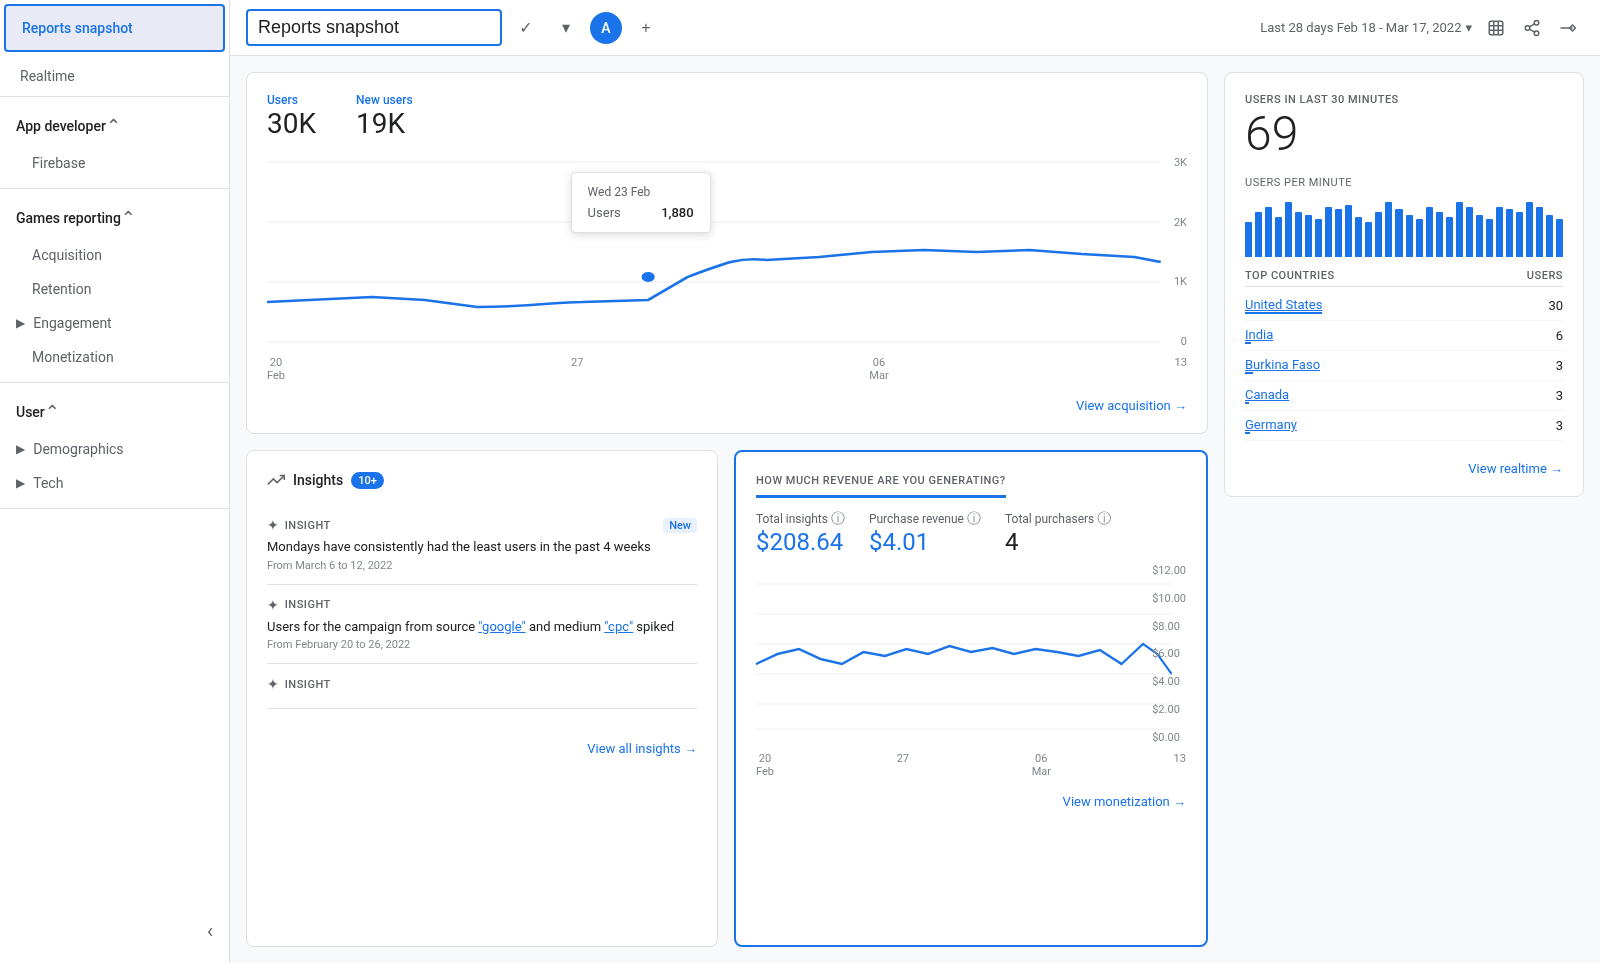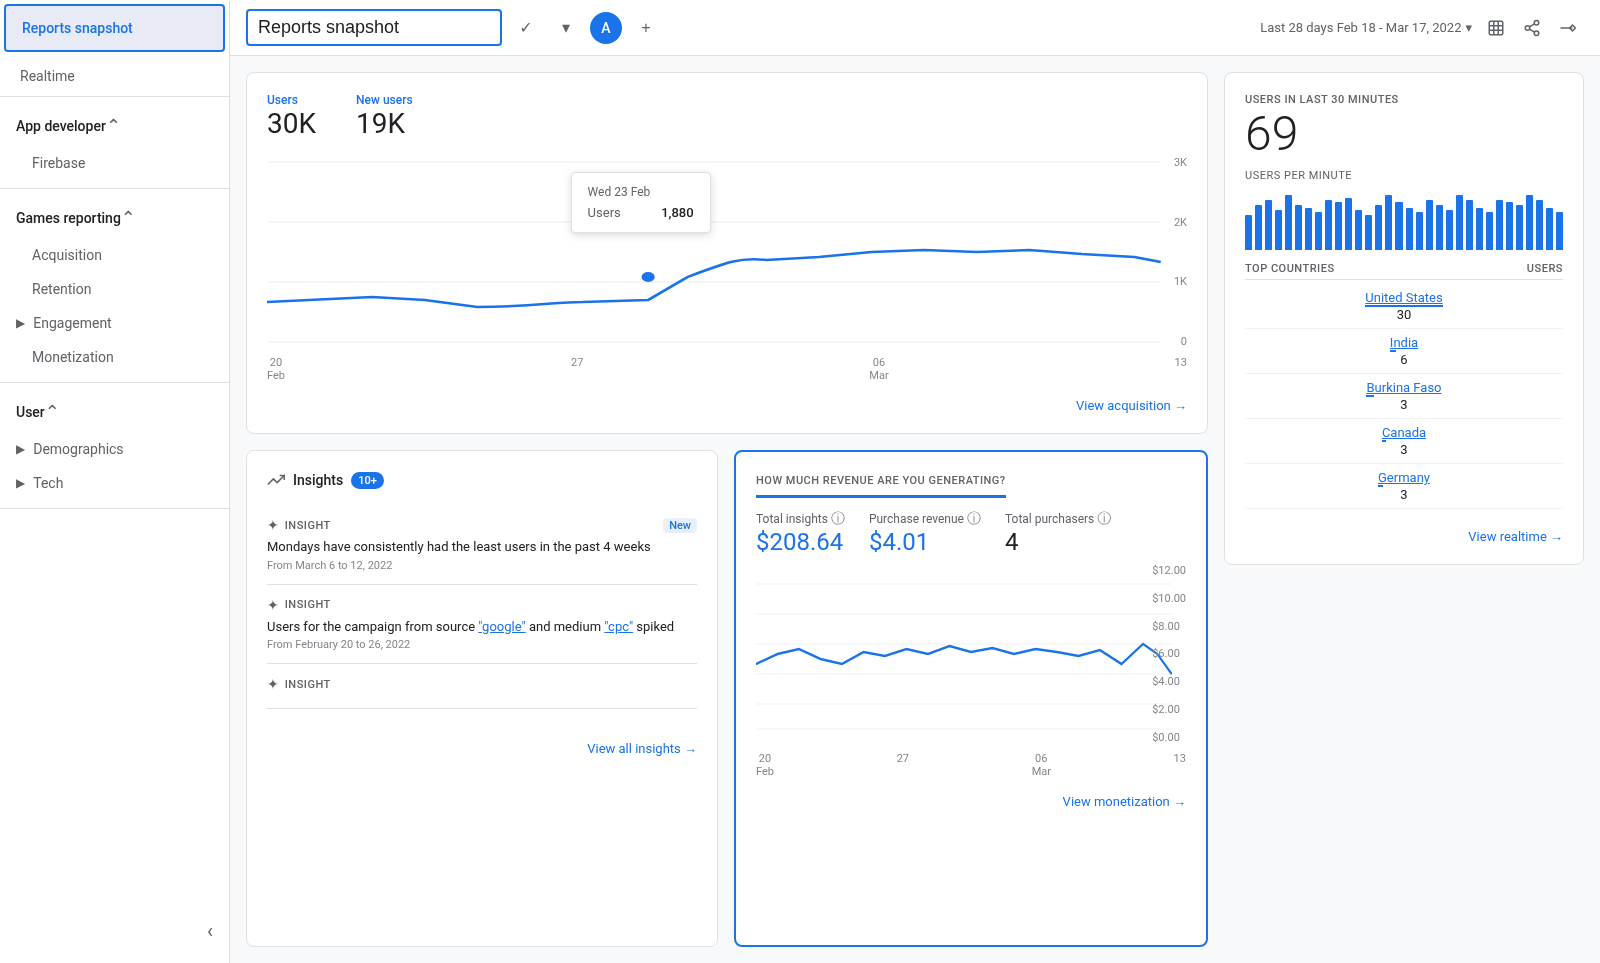--- a/index.html
+++ b/index.html
@@ -341,21 +341,21 @@
       color: #5f6368;
       letter-spacing: 0.5px;
       font-weight: 500;
       text-transform: uppercase;
     }
     .realtime-number {
       font-size: 48px;
       font-weight: 300;
       color: #202124;
       line-height: 1;
-      margin: 4px 0 11px;
+      margin: 4px 0 18px;
     }
     .realtime-sublabel {
       font-size: 11px;
       color: #5f6368;
       text-transform: uppercase;
       letter-spacing: 0.5px;
       margin-bottom: 8px;
     }
 
     
@@ -384,21 +384,20 @@
       border-bottom: 1px solid #e0e0e0;
       padding-bottom: 4px;
       margin-bottom: 4px;
     }
     .country-row {
       display: flex;
       justify-content: space-between;
       align-items: center;
       padding: 6px 0;
       border-bottom: 1px solid #f1f3f4;
-      flex-direction: column;
     }
     .country-name {
       font-size: 13px;
       color: #1a73e8;
       text-decoration: underline;
       cursor: pointer;
     }
     .country-value {
       font-size: 13px;
       color: #202124;

